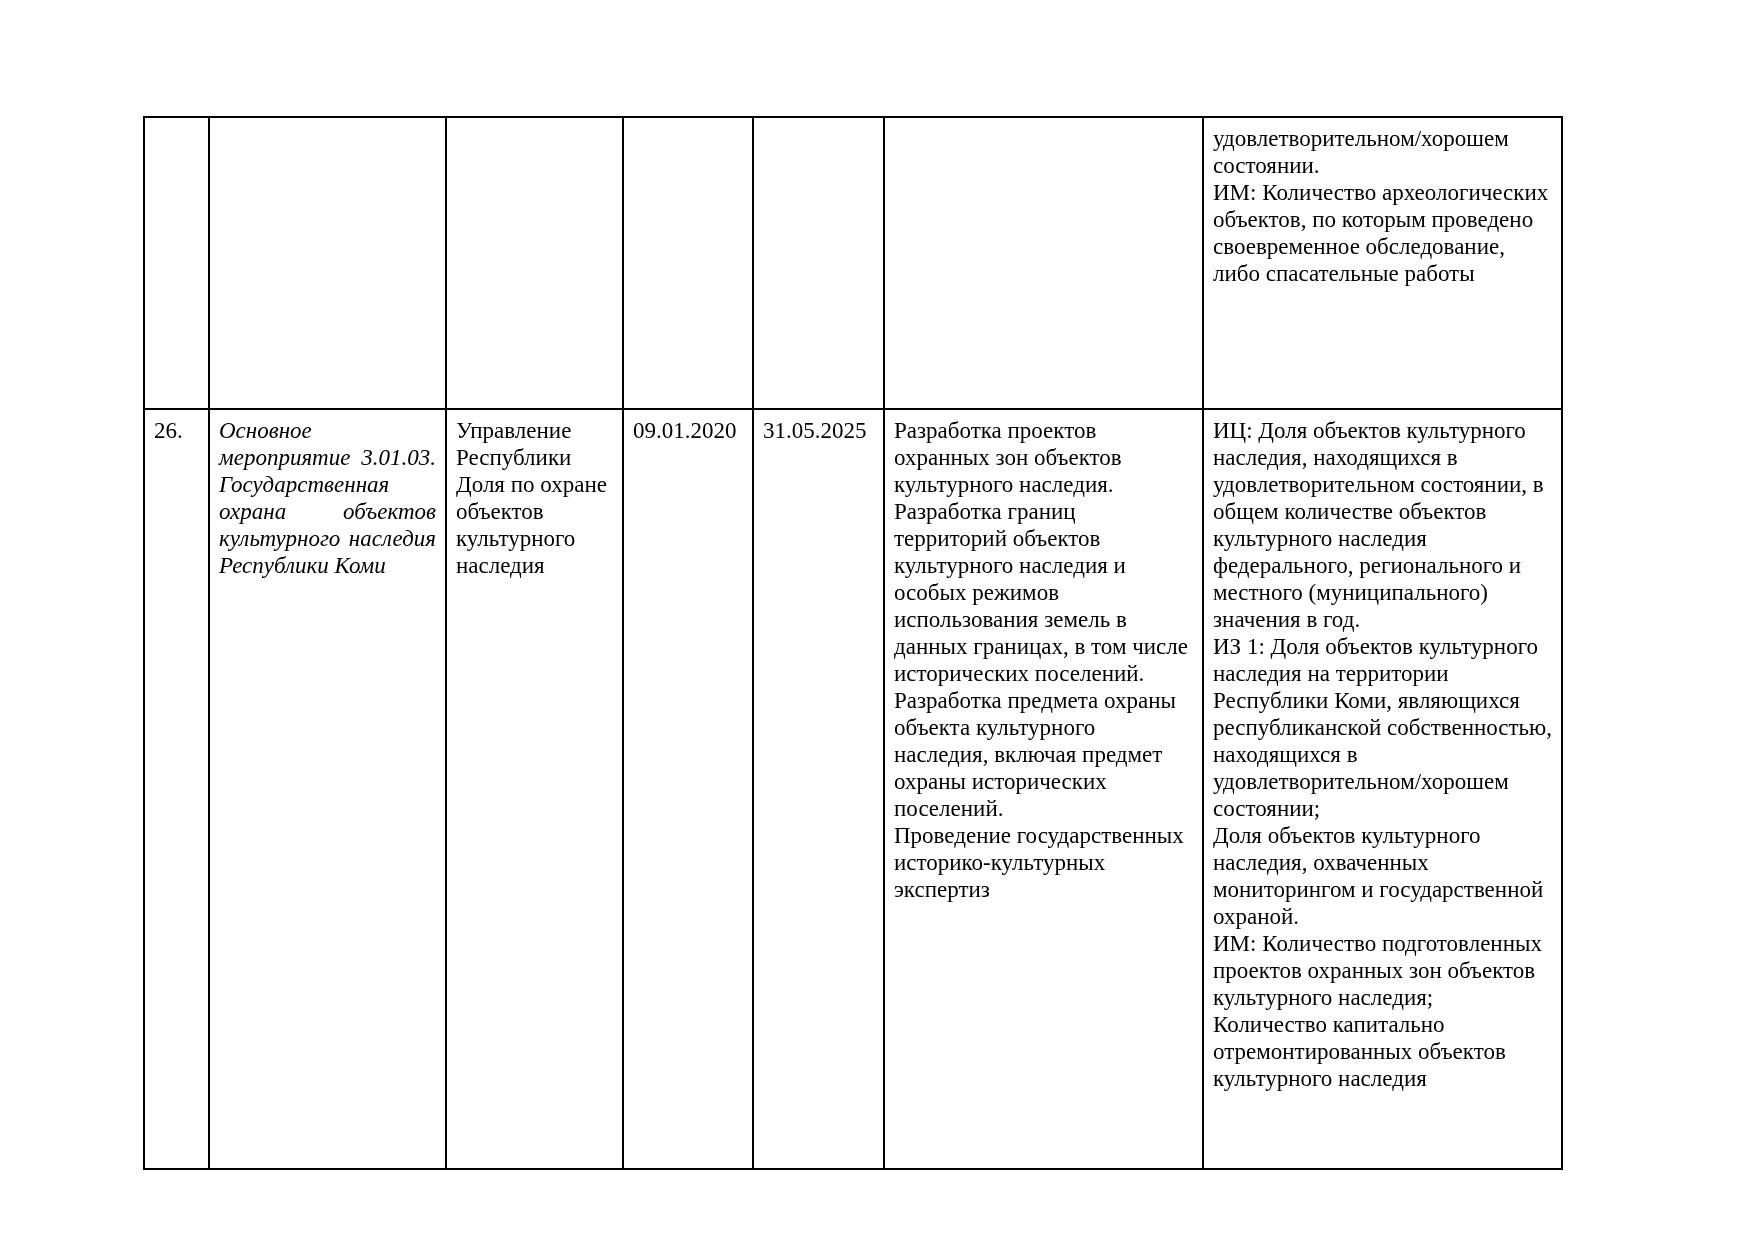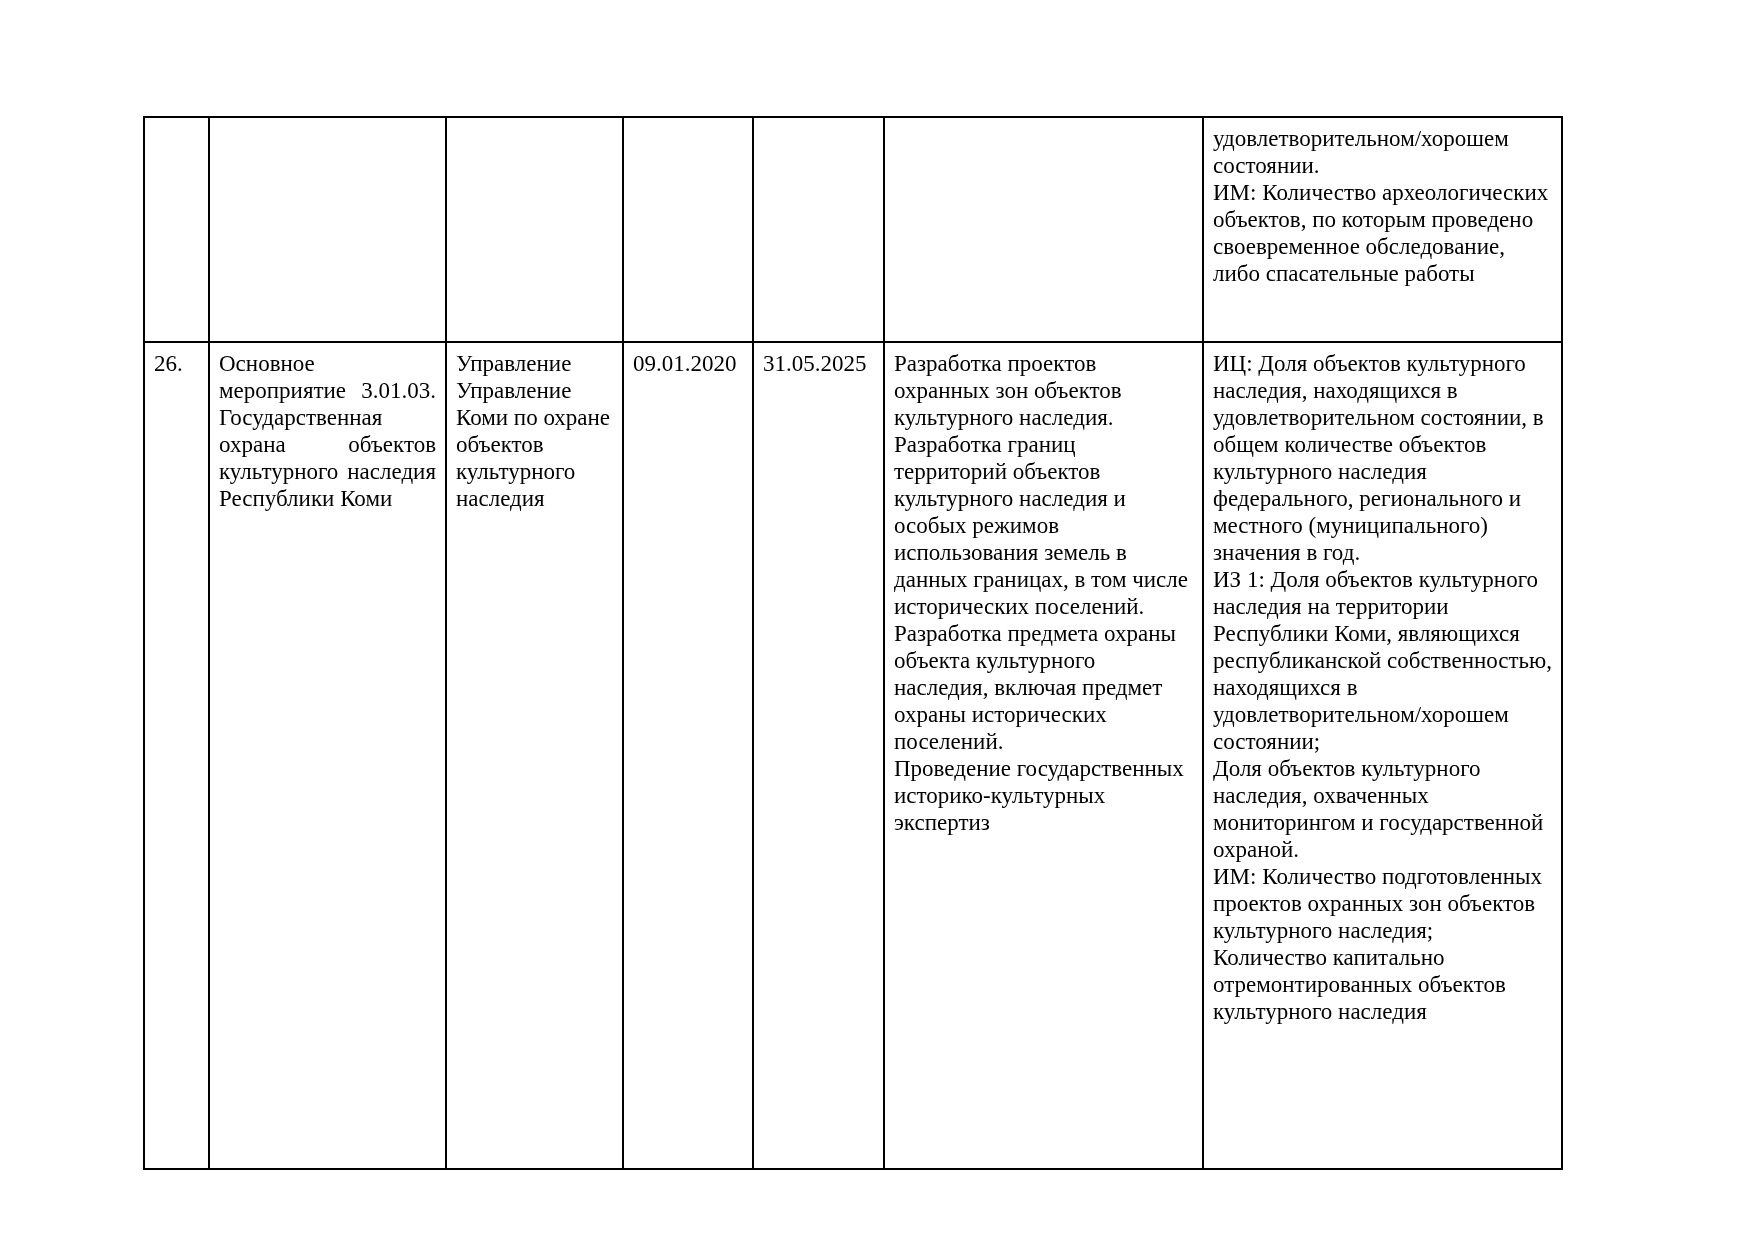--- a/index.html
+++ b/index.html
@@ -37,22 +37,22 @@
     overflow: hidden;
     word-wrap: break-word;
   }
   col.w-num   { width: 65px;  }
   col.w-event { width: 237px; }
   col.w-exec  { width: 177px; }
   col.w-start { width: 130px; }
   col.w-end   { width: 131px; }
   col.w-desc  { width: 319px; }
   col.w-ind   { width: 359px; }
-  tr.row-continuation { height: 225px; margin-left: 12px; }
-  td.cell-event { text-align: justify; }
+  tr.row-continuation { height: 292px; margin-left: 12px; }
+  td.cell-event { text-align: justify; font-style: italic; }
 </style>
 </head>
 <body>
 
 <div class="page">
   <table class="doc-table">
     <colgroup>
       <col class="w-num">
       <col class="w-event">
       <col class="w-exec">
@@ -68,21 +68,21 @@
         <td></td>
         <td></td>
         <td></td>
         <td></td>
         <td>удовлетворительном/хорошем состоянии.
 ИМ: Количество археологических объектов, по которым проведено своевременное обследование, либо спасательные работы</td>
       </tr>
       <tr class="row-main">
         <td>26.</td>
         <td class="cell-event">Основное мероприятие 3.01.03. Государственная охрана объектов культурного наследия Республики Коми</td>
-        <td>Управление Управление Коми по охране объектов культурного наследия</td>
+        <td>Управление Республики Доля по охране объектов культурного наследия</td>
         <td>09.01.2020</td>
         <td>31.05.2025</td>
         <td>Разработка проектов охранных зон объектов культурного наследия.
 Разработка границ территорий объектов культурного наследия и особых режимов использования земель в данных границах, в том числе исторических поселений.
 Разработка предмета охраны объекта культурного наследия, включая предмет охраны исторических поселений.
 Проведение государственных историко-культурных экспертиз</td>
         <td>ИЦ: Доля объектов культурного наследия, находящихся в удовлетворительном состоянии, в общем количестве объектов культурного наследия федерального, регионального и местного (муниципального) значения в год.
 ИЗ 1: Доля объектов культурного наследия на территории Республики Коми, являющихся республиканской собственностью, находящихся в удовлетворительном/хорошем состоянии;
 Доля объектов культурного наследия, охваченных мониторингом и государственной охраной.
 ИМ: Количество подготовленных проектов охранных зон объектов культурного наследия;

